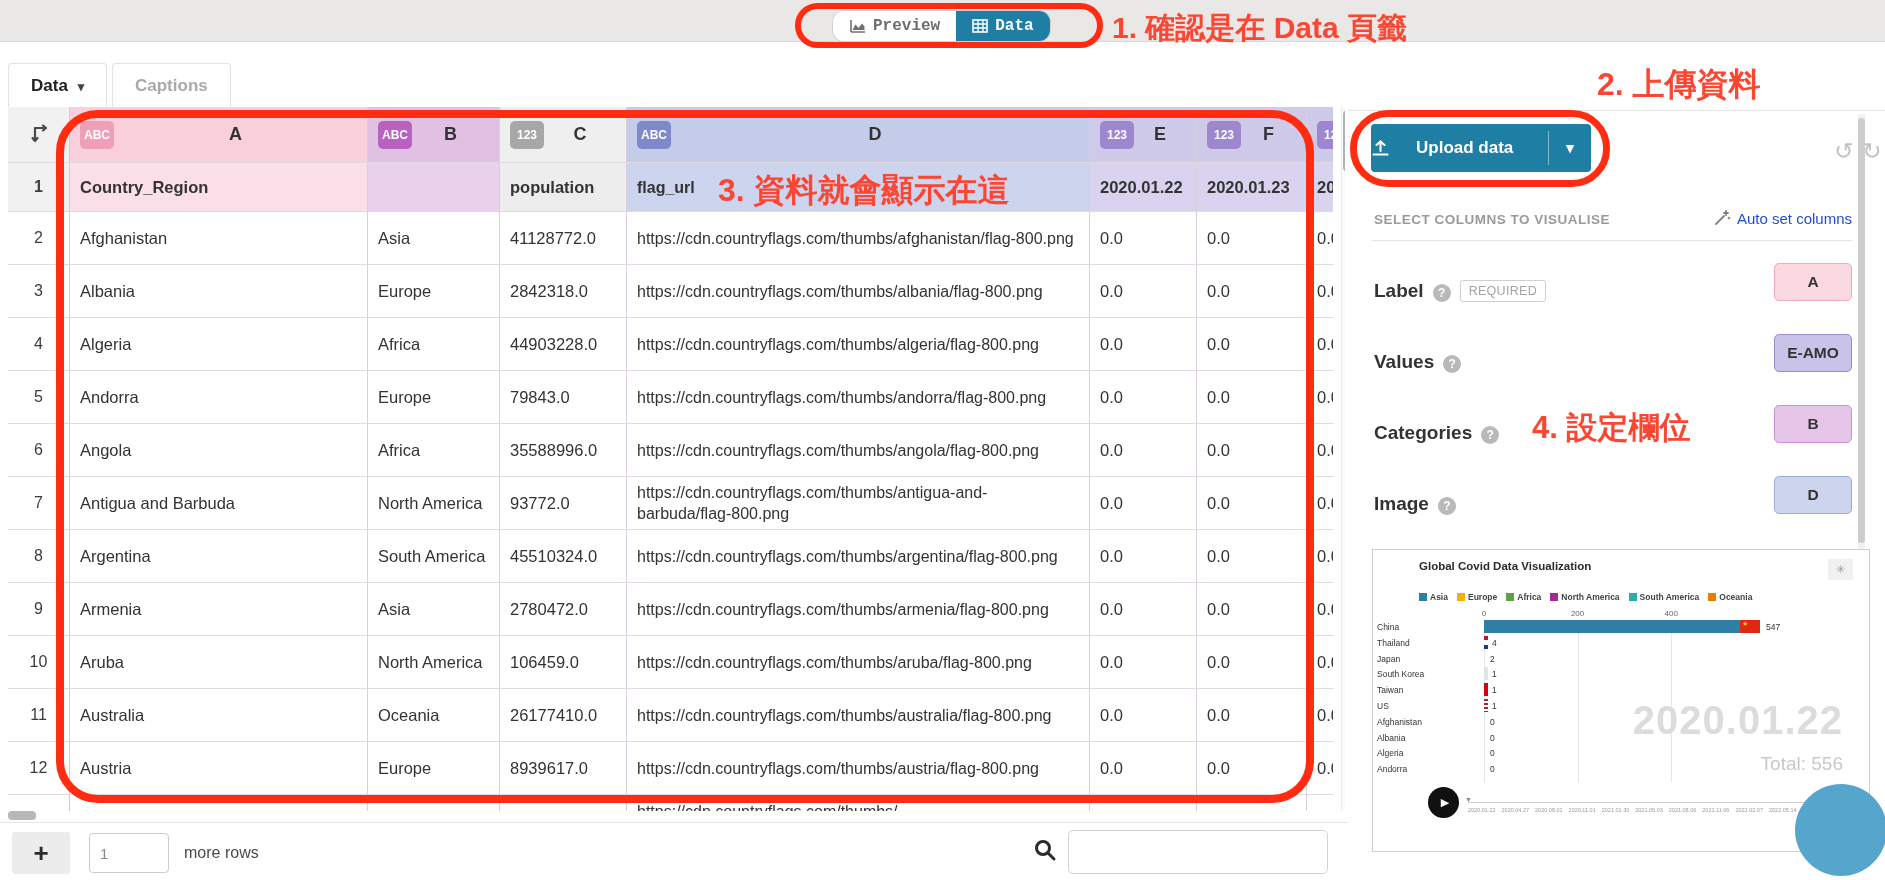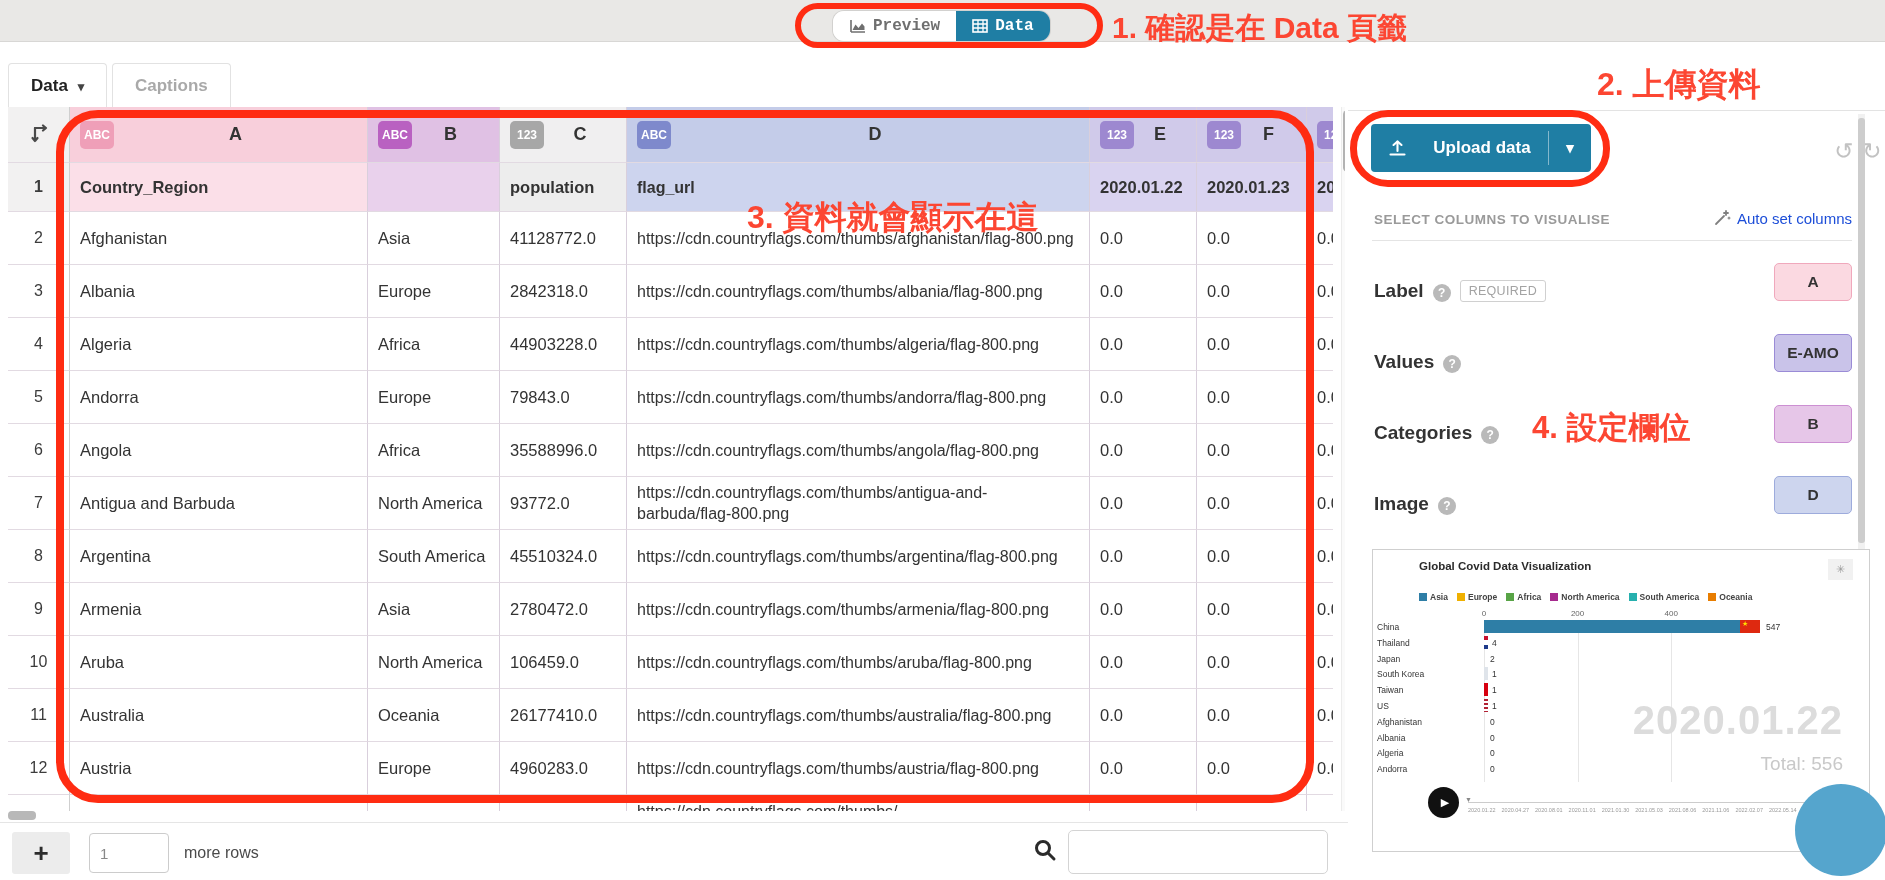--- a/index.html
+++ b/index.html
@@ -45,21 +45,21 @@
   .footer { position:absolute; left:0; top:822px; width:1348px; height:58px; background:#fff; border-top:1px solid #e5e5e5; }
   .add-btn { position:absolute; left:12px; top:9px; width:58px; height:42px; background:#ececec; border-radius:3px; font-size:26px; font-weight:700; color:#2c2c2c; display:flex; align-items:center; justify-content:center; cursor:pointer; }
   .rows-input { position:absolute; left:89px; top:10px; width:80px; height:40px; border:1px solid #ccc; border-radius:4px; font-size:15px; color:#888; padding:0 10px; font-family:"Liberation Sans",sans-serif; }
   .more-rows { position:absolute; left:184px; top:21px; font-size:16px; color:#4a4a4a; }
   .search-ico { position:absolute; left:1032px; top:14px; }
   .search-input { position:absolute; left:1068px; top:7px; width:260px; height:44px; border:1px solid #d4d4d4; border-radius:5px; font-size:15px; padding:0 12px; font-family:"Liberation Sans",sans-serif; }
 
   
   .panel-border { position:absolute; left:1348px; top:110px; width:537px; height:1px; background:#e3e3e3; }
   .upload-btn { position:absolute; left:1371px; top:124px; width:220px; height:48px; background:#1f7ea4; border-radius:4px; display:flex; align-items:center; color:#fff; cursor:pointer; }
-  .upload-main { flex:1; display:flex; align-items:center; justify-content:center; gap:26px; font-size:17px; font-weight:700; }
+  .upload-main { flex:1; display:flex; align-items:center; gap:26px; font-size:17px; font-weight:700; }
   .upload-sep { width:1px; height:34px; background:rgba(255,255,255,.45); }
   .upload-caret { width:42px; text-align:center; font-size:15px; font-weight:700; }
   .histbtn { position:absolute; top:138px; width:26px; height:26px; color:#c2c2c2; font-size:23px; line-height:26px; text-align:center; cursor:pointer; }
   .select-head { position:absolute; left:1374px; top:212px; font-size:13.5px; font-weight:700; letter-spacing:.5px; color:#9a9a9a; }
   .autoset { position:absolute; top:209px; right:33px; display:flex; align-items:center; gap:6px; font-size:15px; color:#1d4ed8; cursor:pointer; }
   .sel-divider { position:absolute; left:1372px; top:240px; width:480px; height:1px; background:#e4e4e4; }
   .field-row { position:absolute; left:1374px; width:478px; height:40px; display:flex; align-items:flex-end; gap:9px; }
   .field-label { font-size:19px; font-weight:700; color:#333; }
   .help-dot { width:18px; height:18px; border-radius:50%; background:#b9b9b9; color:#fff; font-size:12px; font-weight:700; display:flex; align-items:center; justify-content:center; cursor:pointer; }
   .required-chip { border:1px solid #d0d0d0; border-radius:3px; color:#a3a3a3; font-size:12.5px; padding:3px 8px; letter-spacing:.3px; }
@@ -92,21 +92,21 @@
   .help-fab { position:absolute; left:1795px; top:784px; width:92px; height:92px; border-radius:50%; background:#55a5cd; color:#fff; font-size:44px; display:flex; align-items:center; justify-content:center; cursor:pointer; z-index:30; }
 
   
   .red-oval { position:absolute; border:7px solid #ff2c12; border-radius:40px; z-index:20; pointer-events:none; }
   .red-text { position:absolute; color:#fc4632; font-weight:700; z-index:21; white-space:nowrap; font-family:"Liberation Sans",sans-serif; }
   #ov-tabs { left:795px; top:3px; width:308px; height:45px; border-width:6px; border-radius:24px; }
   #ov-upload { left:1350px; top:110px; width:260px; height:77px; border-radius:38px; }
   #ov-table { left:56px; top:110px; width:1258px; height:693px; border-width:8px; border-radius:42px; }
   #t-step1 { left:1112px; top:8px; font-size:30px; }
   #t-step2 { left:1597px; top:63px; font-size:32px; }
-  #t-step3 { left:747px; top:169px; font-size:32px;margin-top:27px; }
+  #t-step3 { left:718px; top:169px; font-size:32px; }
   #t-step4 { left:1532px; top:407px; font-size:31px; }
 
   svg { display:block; }
 </style>
 </head>
 <body>
 
 <div class="topbar"></div>
 <div class="mode-tabs">
   <div class="mode-tab preview">
@@ -443,21 +443,21 @@
       </div>
       <div class="trow drow">
         <div class="tcell w-num numcell">12</div>
         <div class="tcell w-a">
           <div class="">Austria</div>
         </div>
         <div class="tcell w-b">
           <div class="">Europe</div>
         </div>
         <div class="tcell w-c">
-          <div class="">4960283.0</div>
+          <div class="">8939617.0</div>
         </div>
         <div class="tcell w-d urlwrap">
           <div class="urlcell">https://cdn.countryflags.com/thumbs/austria/flag-800.png</div>
         </div>
         <div class="tcell w-e">
           <div class="">0.0</div>
         </div>
         <div class="tcell w-f">
           <div class="">0.0</div>
         </div>

